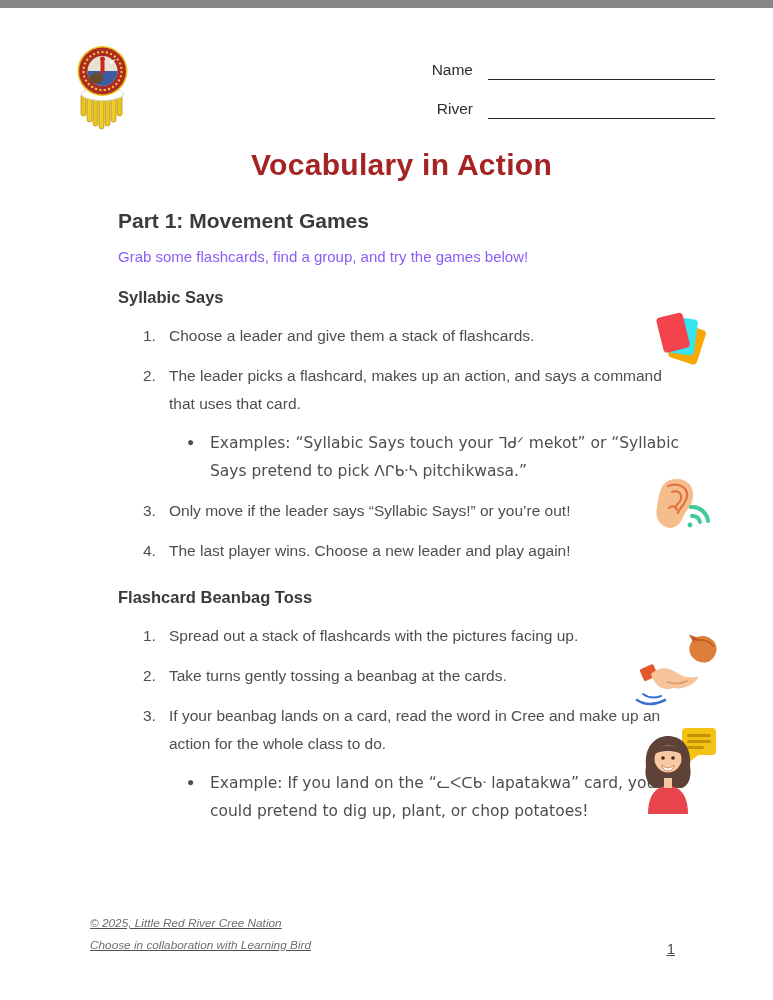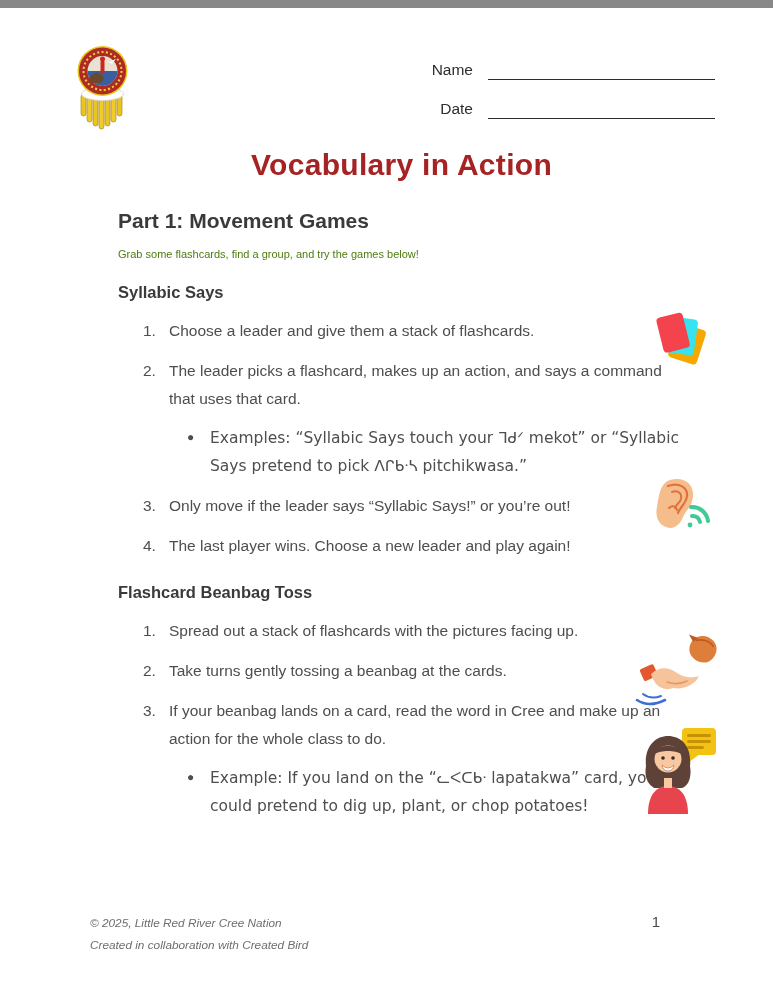--- a/index.html
+++ b/index.html
@@ -33,43 +33,43 @@
     text-align:center;
     font-size:30px; font-weight:bold;
     color:#a62324; letter-spacing:0.3px;padding-left:30px;
   }
   
   .main { padding:0 70px 0 118px; }
   .part-heading {
     margin-top:27px;
     font-size:21px; font-weight:bold; color:#3a3a3a;
   }
-  .intro { margin-top:15px; font-size:11px; color:#4d7c0f; }
+  .intro { margin-top:15px; font-size:15px; color:#8b5cf6; }
   .sub-heading {
     margin-top:23px;
     font-size:16.5px; font-weight:bold; color:#3a3a3a;
   }
   .list { margin-top:15px; width:560px; }
   .li { display:flex; margin-bottom:12px; font-size:15.5px; line-height:1.8; color:#4e4e4e; }
   .li .num { width:27px; flex:none; text-align:left; padding-left:1px; }
   .li .txt { flex:1; }
   .li.indent { margin-left:24px; }
   .li.bullet-li { margin-left:68px; width:505px; }
   .li.bullet-li .num { width:24px; font-size:12px; padding-top:2px; }
   .syllabics { font-family:"DejaVu Sans","Liberation Sans",sans-serif; }
   
   .float-icon { position:absolute; }
   #icon-flashcards { left:652px; top:300px; }
   #icon-ear        { left:648px; top:468px; }
   #icon-toss       { left:633px; top:622px; }
   #icon-speak      { left:638px; top:718px; }
   
   .footer {
-    position:absolute; left:90px; right:113px; top:905px;
-    display:flex; justify-content:space-between; align-items:flex-start;
+    position:absolute; left:90px; right:98px; top:905px;
+    display:flex; justify-content:space-between; align-items:flex-end;text-decoration:underline;
   }
   .footer-lines { font-size:11.8px; font-style:italic; color:#6e6e6e; line-height:1.85; }
   .page-num { font-size:15px; color:#4a4a4a; }
 </style>
 </head>
 <body>
 
 <div class="page">
 
   <div class="header">
@@ -96,21 +96,21 @@
       <circle cx="28.5" cy="15" r="2.5" fill="#c8281e"></circle>
       <path d="M34 18 l8 -3 l-4 5 z" fill="#f5f5f5"></path>
     </svg>
 
     <div class="fields">
       <div class="field-row">
         <span class="field-label">Name</span>
         <span class="field-line"></span>
       </div>
       <div class="field-row">
-        <span class="field-label">Date</span>
+        <span class="field-label">River</span>
         <span class="field-line"></span>
       </div>
     </div>
   </div>
 
   <div class="doc-title">Vocabulary in Action</div>
 
   <div class="main">
     <div class="part-heading">Part 1: Movement Games</div>
     <div class="intro">Grab some flashcards, find a group, and try the games below!</div>
@@ -221,18 +221,18 @@
     <circle cx="35" cy="32" r="1.8" fill="#3d2a20"></circle>
     <path d="M24 39 q6 6 12 0 q-1 6 -6 6 q-5 0 -6 -6 z" fill="#ffffff" stroke="#cf7a52" stroke-width="0.8"></path>
 
     <path d="M10 88 C10 68 19 60 30 60 C41 60 50 68 50 88 Z" fill="#e8444e"></path>
     <rect x="26" y="52" width="8" height="10" fill="#f8c8a2"></rect>
   </svg>
 
   <div class="footer">
     <div class="footer-lines">
       <div>© 2025, Little Red River Cree Nation</div>
-      <div>Created in collaboration with Created Bird</div>
+      <div>Choose in collaboration with Learning Bird</div>
     </div>
     <div class="page-num">1</div>
   </div>
 
 </div>
 
 </body></html>

